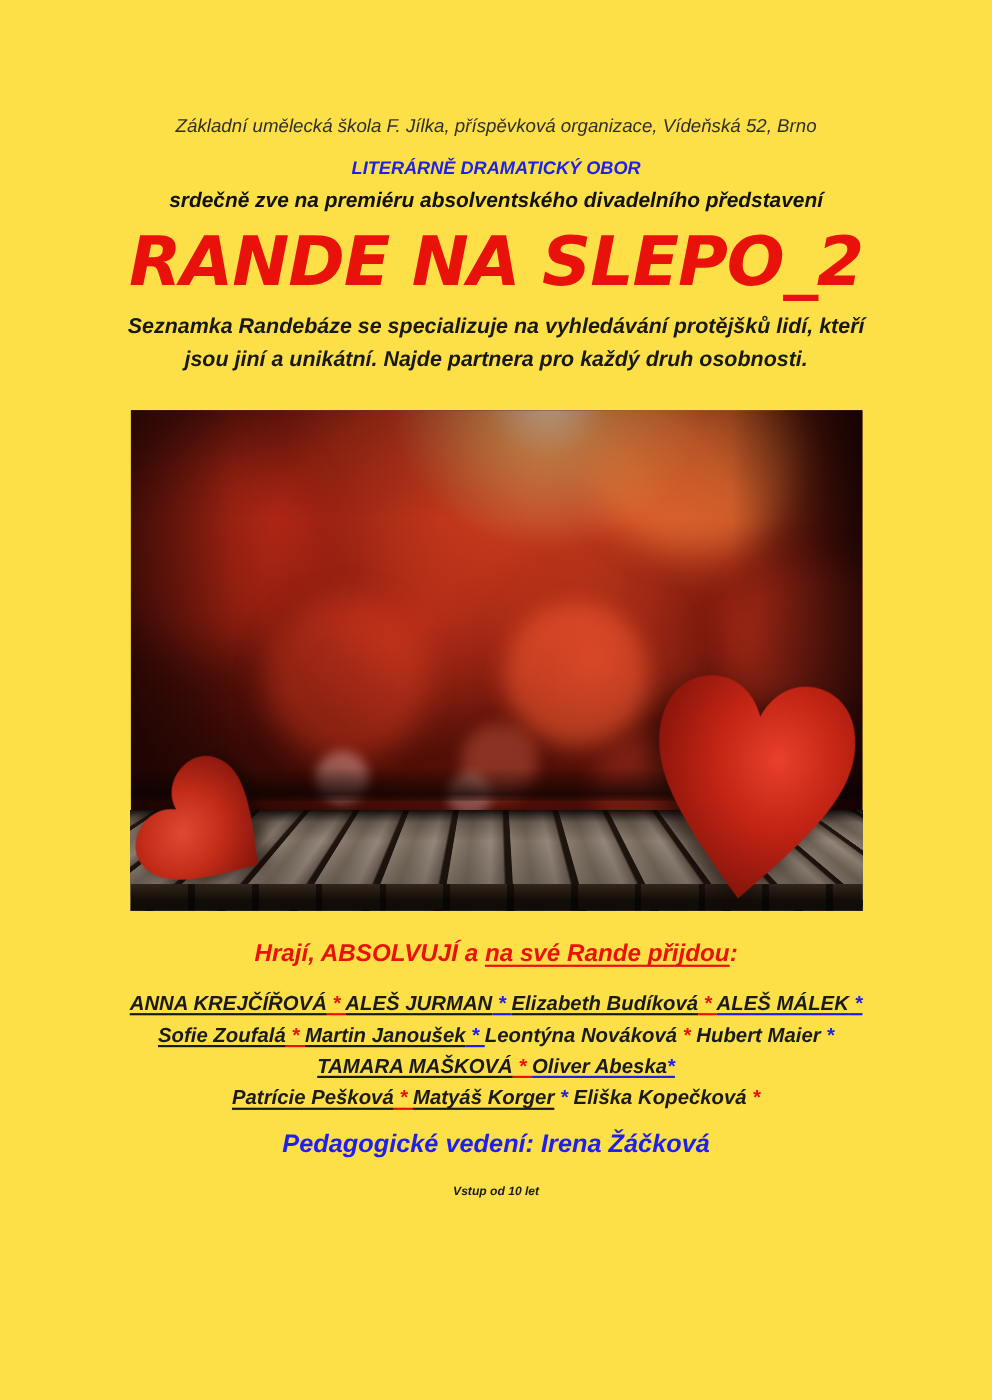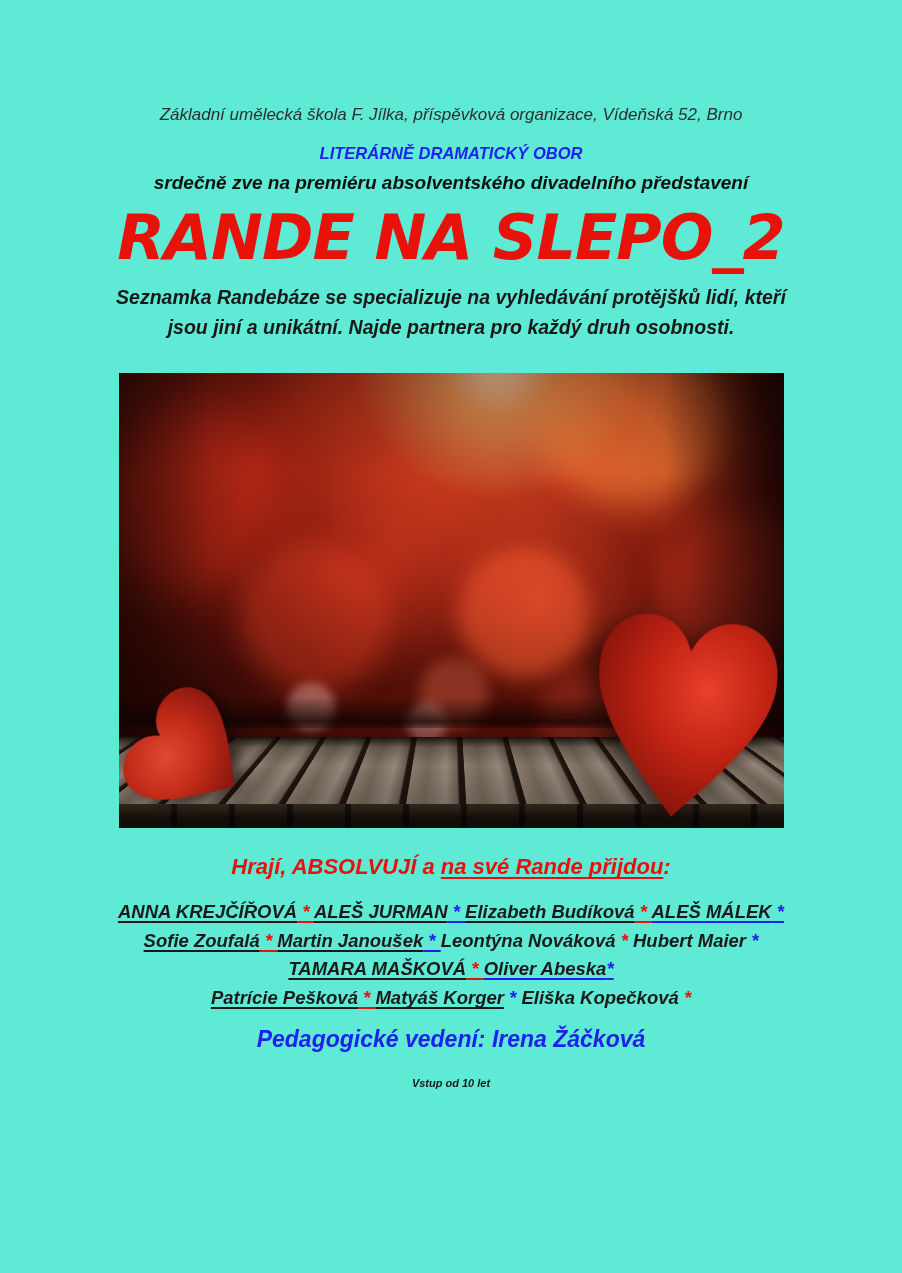--- a/index.html
+++ b/index.html
@@ -1,19 +1,19 @@
 <!DOCTYPE html>
 <html><head>
 <meta charset="utf-8">
 <style>
   html,body{margin:0;padding:0;background:#fff;}
   .page{
     position:relative;
     width:902px;height:1273px;
-    background:#5eead4;
+    background:#fde047;
     overflow:hidden;
     font-family:"Liberation Sans", sans-serif;
     text-align:center;
   }
   .school{
     margin:104px auto 0;
     font-size:17px;line-height:22px;
     font-style:italic;color:#2e2e2e;
   }
   .dept{

